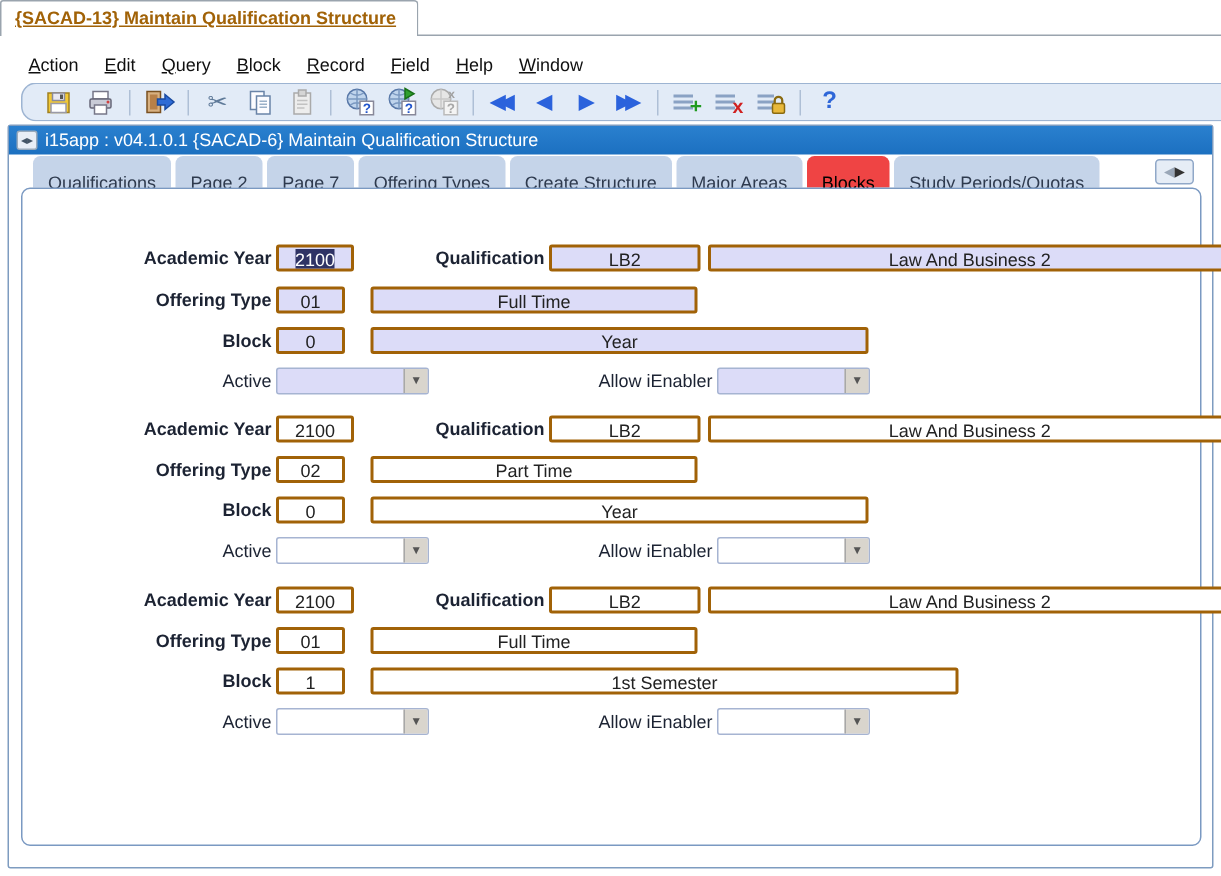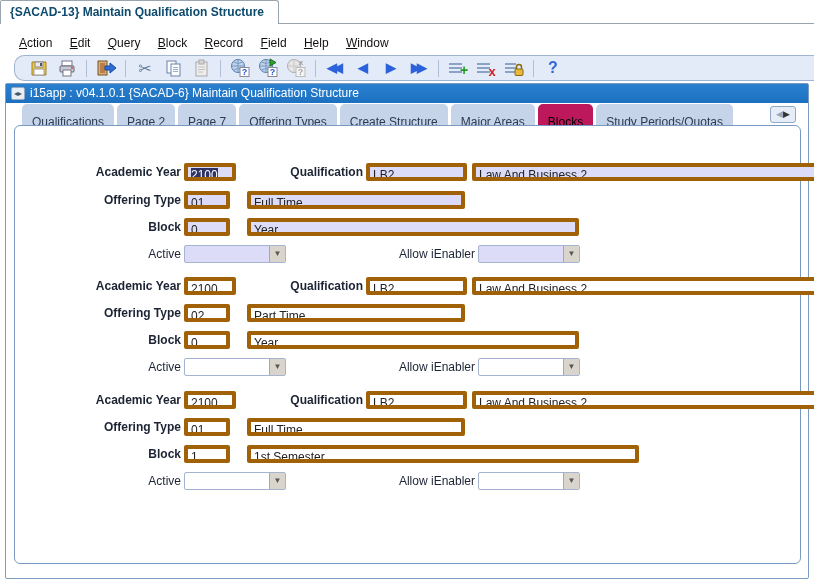--- a/index.html
+++ b/index.html
@@ -4,21 +4,21 @@
 <style>
   * { margin:0; padding:0; box-sizing:border-box; }
   html,body { background:#fff; }
   body { width:814px; height:584px; font-family:"Liberation Sans", sans-serif; font-size:12px; color:#111; position:relative; overflow:hidden; }
 
   
   .win-top { position:absolute; left:0; top:0; width:814px; height:24px; }
   .win-top .hline { position:absolute; left:0; top:23px; width:814px; border-top:1px solid #9aa4ae; }
   .win-title-tab { position:absolute; left:0; top:0; height:24px; padding:0 14px 0 9px; background:#fff;
     border:1px solid #9aa4ae; border-bottom:none; border-radius:2px 3px 0 0; line-height:23px;
-    font-weight:bold; color:#0c4a6e; z-index:2; }
+    font-weight:bold; color:#a16207; z-index:2;text-decoration:underline; }
 
   
   .menubar { position:absolute; left:14px; top:35px; height:16px; white-space:nowrap; }
   .menu-item { display:inline-block; padding:1px 5px; margin-right:4px; color:#101010; cursor:default; }
 
   
   .toolbar { position:absolute; left:14px; top:55px; width:800px; height:26px;
     background:#e2ebf7; border:1px solid #9db4d2; border-right:none; border-radius:10px 0 0 10px;
     display:flex; align-items:center; padding-left:10px; }
   .tbi { display:inline-flex; width:24px; height:20px; align-items:center; justify-content:center; margin:0 2px; cursor:pointer; }
@@ -36,36 +36,36 @@
   .titlebar { position:absolute; left:0; top:0; width:100%; height:19px;
     background:linear-gradient(#2a80cf,#1c70c0); color:#fff; line-height:19px; padding-left:24px; }
   .titlebar-icon { position:absolute; left:5px; top:3px; width:14px; height:13px; background:#e8eef6;
     border:1px solid #9ab; border-radius:2px; font-size:8px; line-height:12px; text-align:center; color:#456; }
 
   
   .tabstrip { position:absolute; left:0; top:20px; width:100%; height:21px; }
   .tabs { position:absolute; left:16px; top:0; display:flex; gap:3px; }
   .tab { height:21px; line-height:21px; padding:8px 10px; background:#c5d4e9; color:#2e3a4e;
     border-radius:5px 5px 0 0; text-align:center; cursor:pointer; white-space:nowrap; }
-  .tab.selected { background:#be185d; color:#000; }
+  .tab.selected { background:#ef4444; color:#000; }
   .tab-scroll { position:absolute; right:12px; top:2px; width:26px; height:17px; background:#e6edf6;
     border:1px solid #90a8c8; border-radius:3px; text-align:center; line-height:15px; font-size:9px; cursor:pointer; }
   .tab-scroll .dim { color:#9aa7b8; } .tab-scroll .on { color:#333; }
 
   
   .panel { position:absolute; left:8px; top:41px; width:787px; height:439px;
     background:#fff; border:1px solid #7a99c2; border-radius:6px; }
 
   
   .rec { position:absolute; left:36px; width:740px; height:140px; }
   .row { position:absolute; left:0; height:18px; width:100%; }
   .lbl { position:absolute; height:18px; line-height:18px; text-align:right; color:#1c2333; white-space:nowrap; }
   .lbl.b { font-weight:bold; }
-  .fld { position:absolute; height:18px; line-height:16px; background:#fff; border:4px solid #a16207;
-    border-radius:2px; padding:0 3px; color:#222; white-space:nowrap; overflow:hidden; }
+  .fld { position:absolute; height:18px; line-height:16px; background:#fff; border:2px solid #a16207;
+    border-radius:2px; padding:0 3px; color:#222; white-space:nowrap; overflow:hidden;text-align:center; }
   .rec.current .fld { background:#dcdcf8; }
   .sel { background:#2f3365; color:#fff; }
   .combo { position:absolute; height:18px; background:#fff; border:1px solid #a6b4d2; border-radius:2px; cursor:pointer; }
   .rec.current .combo { background:#dcdcf8; }
   .combo .val { position:absolute; left:3px; top:0; right:18px; line-height:16px; overflow:hidden; }
   .combo .btn { position:absolute; right:0; top:0; width:16px; height:16px; background:#d9d5cd;
     border-left:1px solid #a8a8a8; text-align:center; font-size:8px; line-height:16px; color:#555; }
 </style>
 </head>
 <body>

